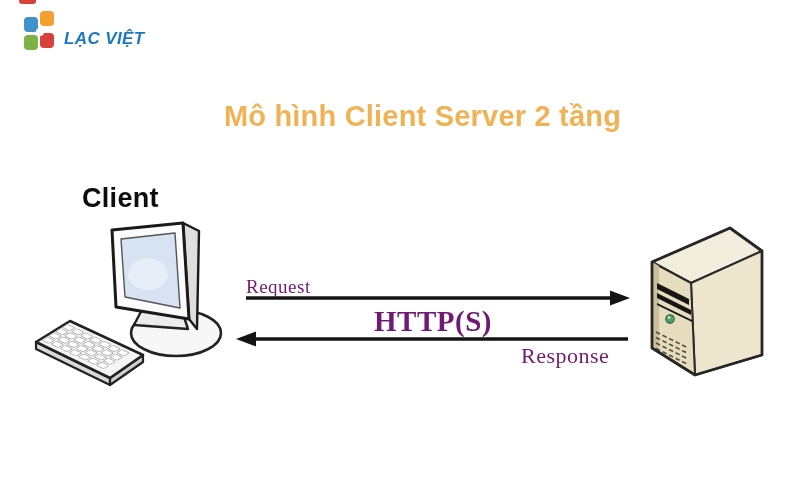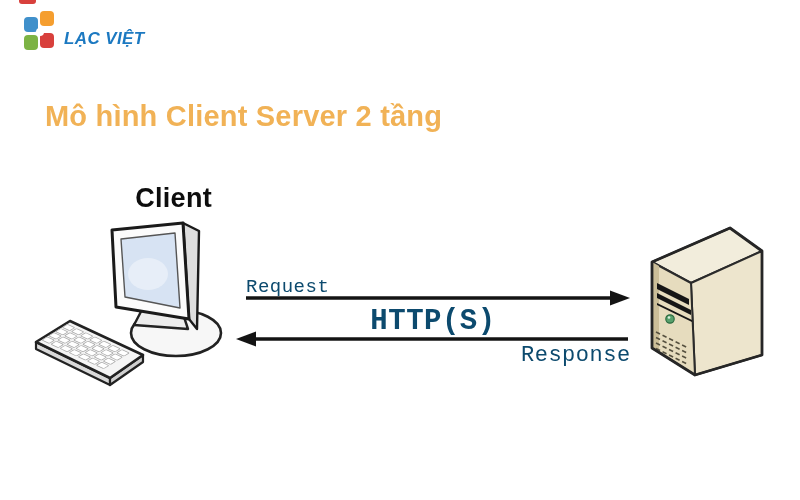--- a/index.html
+++ b/index.html
@@ -15,33 +15,33 @@
   .sq-tr{left:16px;top:0;background:#F59E2F;}
   .sq-bl{left:0;top:24px;background:#7CB344;}
   .sq-br{left:16px;top:22px;background:#D8403C;}
   .logo-dot{position:absolute;left:12px;top:17px;width:8px;height:8px;border-radius:50%;background:#fff;}
   .logo-text{
     position:absolute;left:64px;top:29px;font-size:17px;font-weight:bold;font-style:italic;
     color:#1C79C1;letter-spacing:.4px;white-space:nowrap;
   }
   
   .title{
-    position:absolute;left:45px;top:100px;width:755px;margin:0;
+    position:absolute;left:45px;top:100px;width:755px;margin:0;text-align:center;
     font-size:29px;font-weight:bold;color:#F1B256;letter-spacing:.2px;
   }
   
   .node-label{position:absolute;font-size:27px;font-weight:bold;color:#0d0d0d;letter-spacing:.3px;}
-  .client-label{left:82px;top:183px;width:130px;text-align:right;}
+  .client-label{left:82px;top:183px;width:130px;text-align:left;}
   .server-label{left:642px;top:183px;width:130px;text-align:center;}
   
   .client-art{position:absolute;left:28px;top:212px;}
   .server-art{position:absolute;left:646px;top:222px;}
   .arrows-art{position:absolute;left:225px;top:268px;}
   
-  .flow-label{position:absolute;color:#0c4a6e;font-family:Liberation Mono, monospace;text-align:center;}
+  .flow-label{position:absolute;color:#701a75;font-family:Liberation Serif, serif;text-align:center;}
   .request-label{left:246px;top:276px;font-size:19px;letter-spacing:.5px;}
   .protocol-label{left:433px;top:305px;transform:translateX(-50%);font-size:29px;font-weight:bold;letter-spacing:.5px;}
   .response-label{left:521px;top:343px;font-size:22px;letter-spacing:.5px;}
 </style>
 </head>
 <body>
 
 <div class="canvas">
 
   <div class="logo-sliver"></div>

